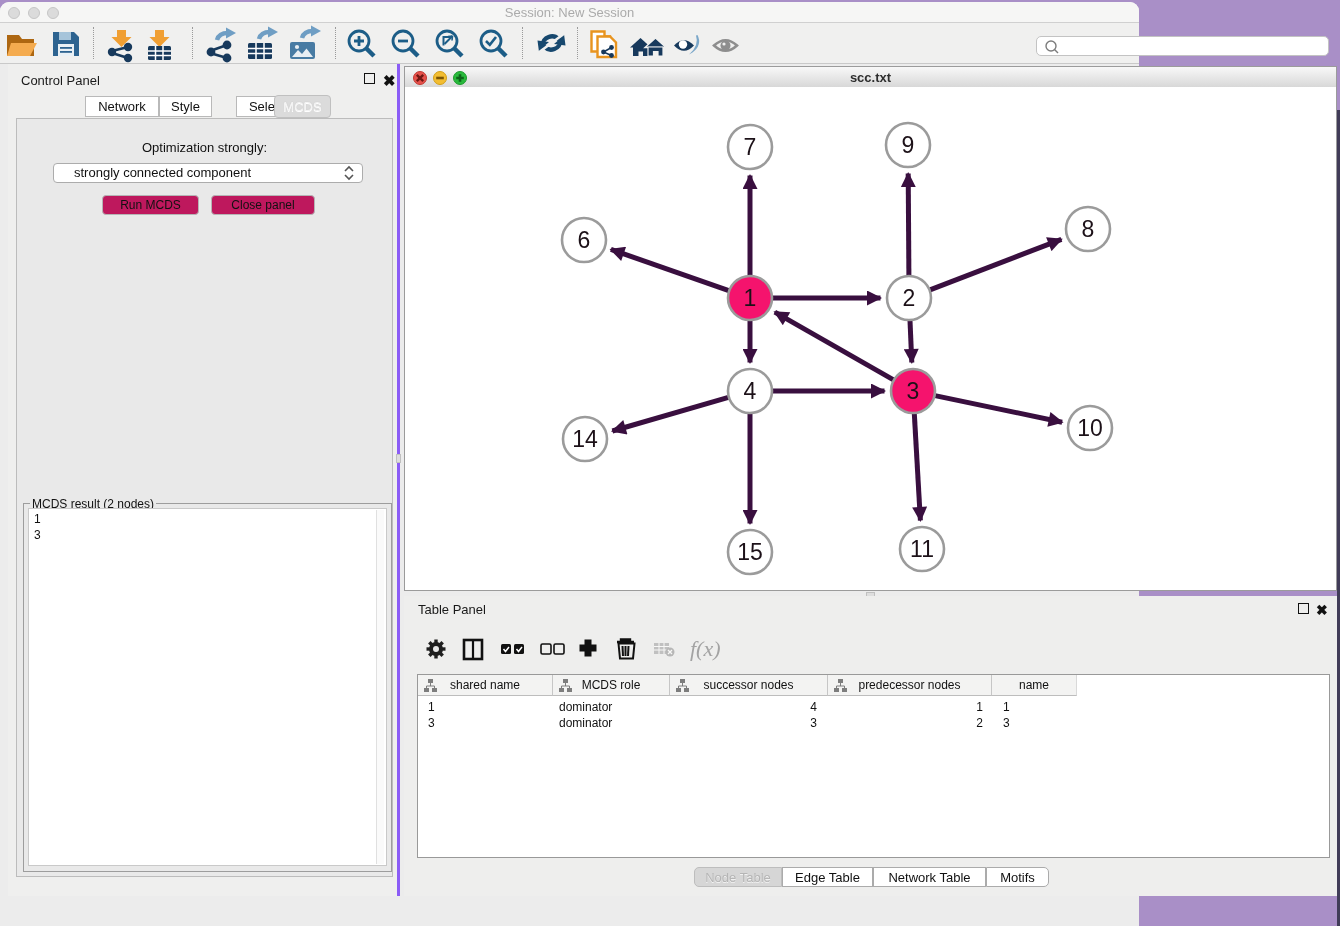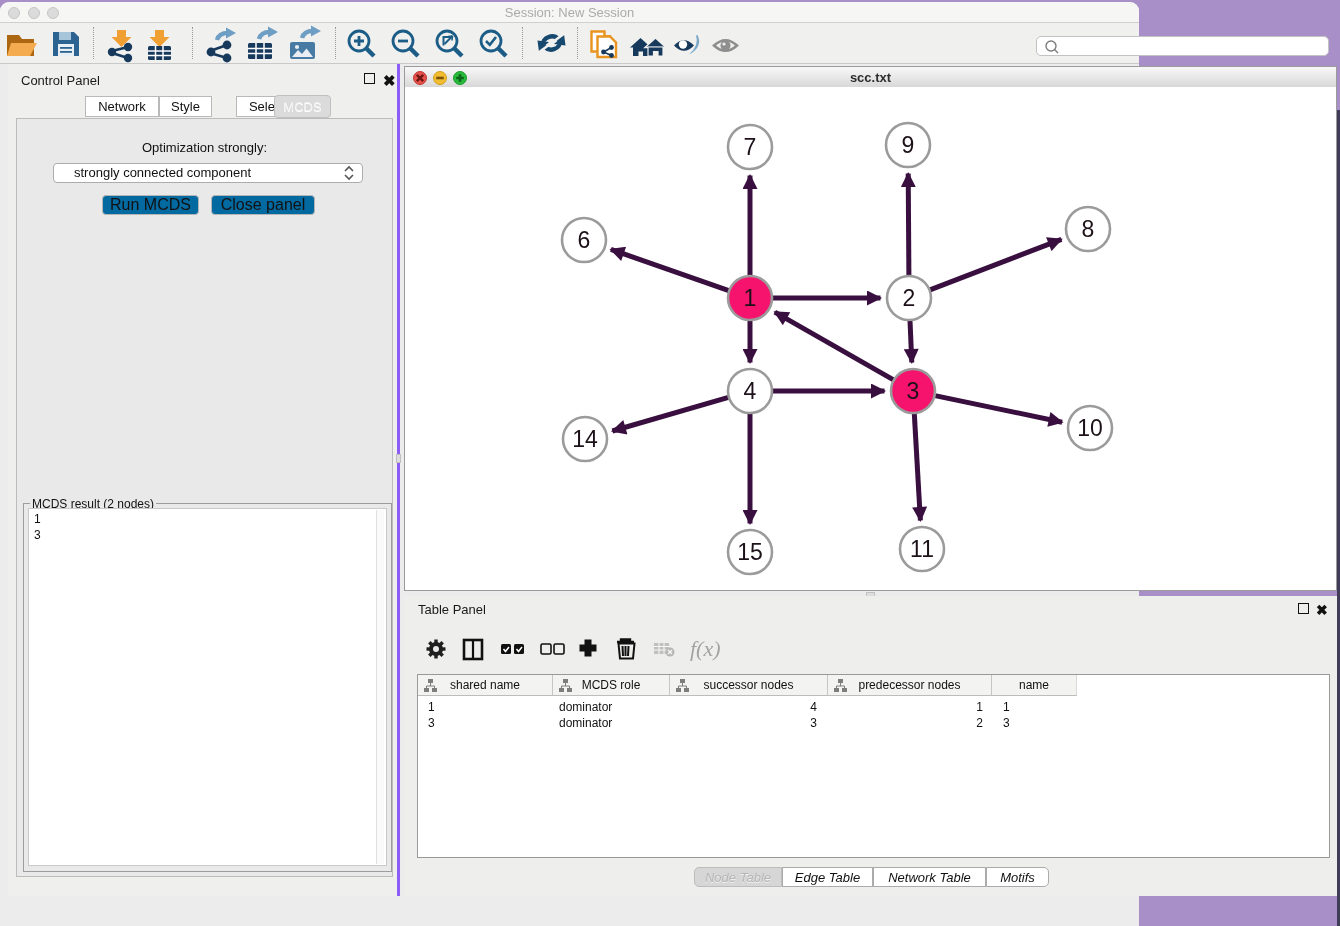--- a/index.html
+++ b/index.html
@@ -13,39 +13,39 @@
 #search { position:absolute; left:1036px; top:13px; width:293px; height:20px; background:#fff; border:1px solid #c3c3c3; border-radius:5px; }
 
 #cp { position:absolute; left:8px; top:62px; width:392px; height:832px; background:#efefee; border-right:3px solid #8b5cf6; }
 #cphead { position:absolute; left:13px; top:9px; font-size:13px; color:#1a1a1a; }
 .panebtns { position:absolute; top:8px; font-size:13px; color:#111; }
 #cptabs { position:absolute; left:77px; top:31px; height:23px; }
 .tab { position:absolute; top:1px; height:21px; background:#fff; border:1px solid #b9b9b9; font-size:13px; color:#111; text-align:center; line-height:20px; }
 #cppane { position:absolute; left:8px; top:54px; width:377px; height:759px; background:#e9e9e9; border:1px solid #bcbcbc; }
 #optlabel { position:absolute; left:0; top:21px; width:100%; text-align:center; font-size:13px; color:#111; }
 #combo { position:absolute; left:36px; top:44px; width:310px; height:20px; background:#fff; border:1px solid #acacac; border-radius:4px; font-size:13px; color:#111; line-height:18px; padding-left:20px; }
-.btn { position:absolute; top:76px; height:20px; background:#0369a1; border:1px solid #b5b5b5; border-radius:4px; font-size:16px; color:#111; text-align:center; line-height:18px; }
+.btn { position:absolute; top:76px; height:20px; background:#be185d; border:1px solid #b5b5b5; border-radius:4px; font-size:12px; color:#111; text-align:center; line-height:18px; }
 #fs { position:absolute; left:6px; top:378px; width:369px; height:375px; }
 #fsborder { position:absolute; left:0; top:6px; width:100%; height:369px; border:1px solid #9d9d9d; }
 #fslegend { position:absolute; left:7px; top:0; background:#e9e9e9; padding:0 2px; font-size:12px; color:#111; }
 #fswhite { position:absolute; left:5px; top:11px; width:359px; height:358px; background:#fff; border:1px solid #c9c9c9; font-size:12px; color:#111; line-height:16px; padding:2px 0 0 5px; }
 #fsscroll { position:absolute; right:2px; top:1px; width:8px; height:354px; background:#fafafa; border-left:1px solid #e0e0e0; }
 
 #frame { position:absolute; left:404px; top:64px; width:933px; height:525px; background:#fff; border:1px solid #9b9b9b; }
 #ftitle { position:absolute; left:0; top:0; width:100%; height:21px; background:linear-gradient(#f8f8f8,#d8d8d8); border-bottom:1px solid #a8a8a8; }
 #ftext { position:absolute; left:0; top:3px; width:100%; text-align:center; font-size:13px; font-weight:bold; color:#2d2d2d; }
 #canvas { position:absolute; left:0; top:20px; width:931px; height:501px; background:#fff; }
 
 #tp { position:absolute; left:404px; top:594px; width:933px; height:300px; background:#eeeeed; }
 #tphead { position:absolute; left:14px; top:6px; font-size:13px; color:#1a1a1a; }
 #tbl { position:absolute; left:13px; top:78px; width:913px; height:184px; background:#fff; border:1px solid #999; }
 .th { position:absolute; top:0; height:21px; background:#f3f3f2; border-right:1px solid #c6c6c6; border-bottom:1px solid #bdbdbd; font-size:12px; color:#111; text-align:center; line-height:21px; }
 .td { position:absolute; font-size:12px; color:#111; height:16px; line-height:16px; }
 #btabs { position:absolute; left:290px; top:271px; height:22px; }
-.btab { position:absolute; top:0; height:20px; background:#fff; border:1px solid #ababab; font-size:13px; color:#111; text-align:center; line-height:19px;font-style:italic; }
+.btab { position:absolute; top:0; height:20px; background:#fff; border:1px solid #ababab; font-size:13px; color:#111; text-align:center; line-height:19px; }
 
 #status { position:absolute; left:0; top:894px; width:1337px; height:30px; background:#ececec; border-top:1px solid #c9c9c9; }
 #listbtn { position:absolute; left:10px; top:3px; width:28px; height:23px; background:#fdfdfd; border:1px solid #ababab; }
 #membtn { position:absolute; right:14px; top:3px; width:66px; height:23px; background:#fdfdfd; border:1px solid #ababab; border-radius:2px; font-size:12px; color:#111; text-align:center; line-height:21px; }
 #darkedge { position:absolute; left:1337px; top:110px; width:3px; height:816px; background:#413c58; }
 </style></head>
 <body>
 <div id="darkedge"></div>
 <div id="win">
   <div id="titlebar">

